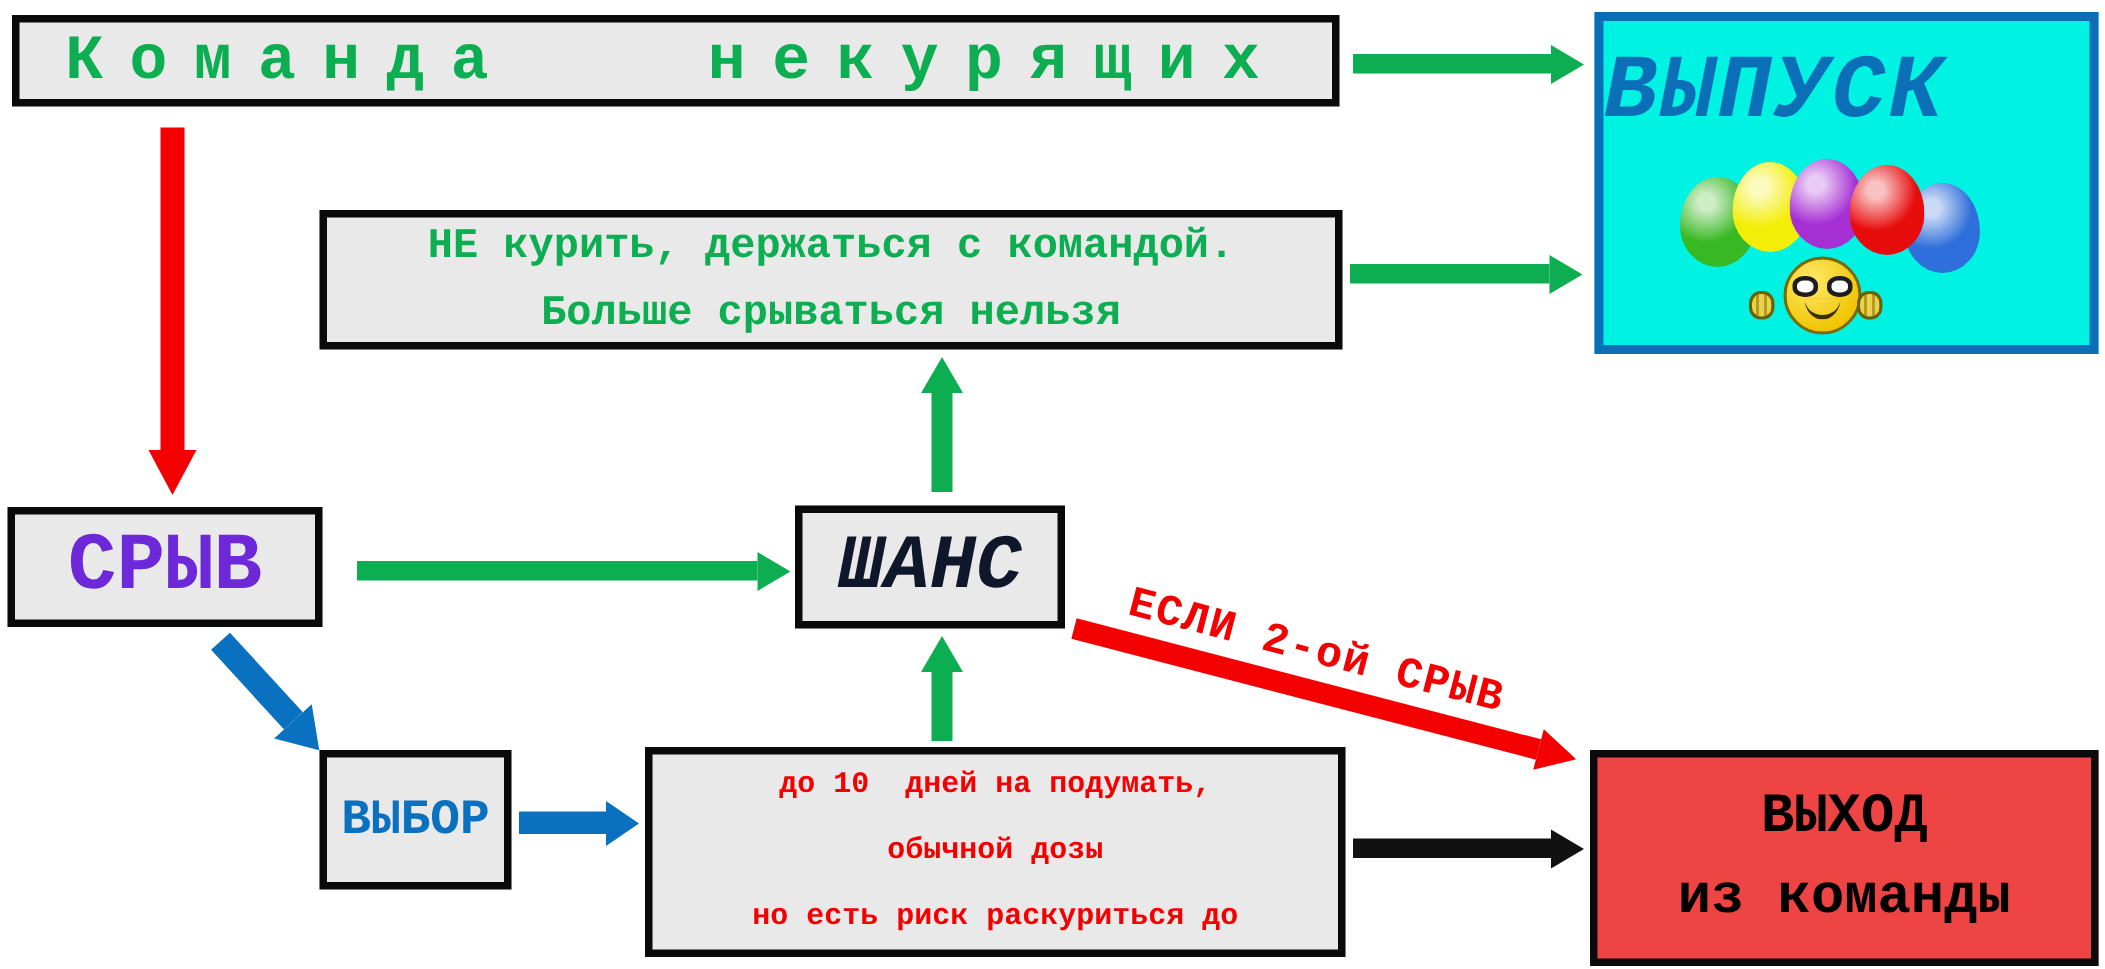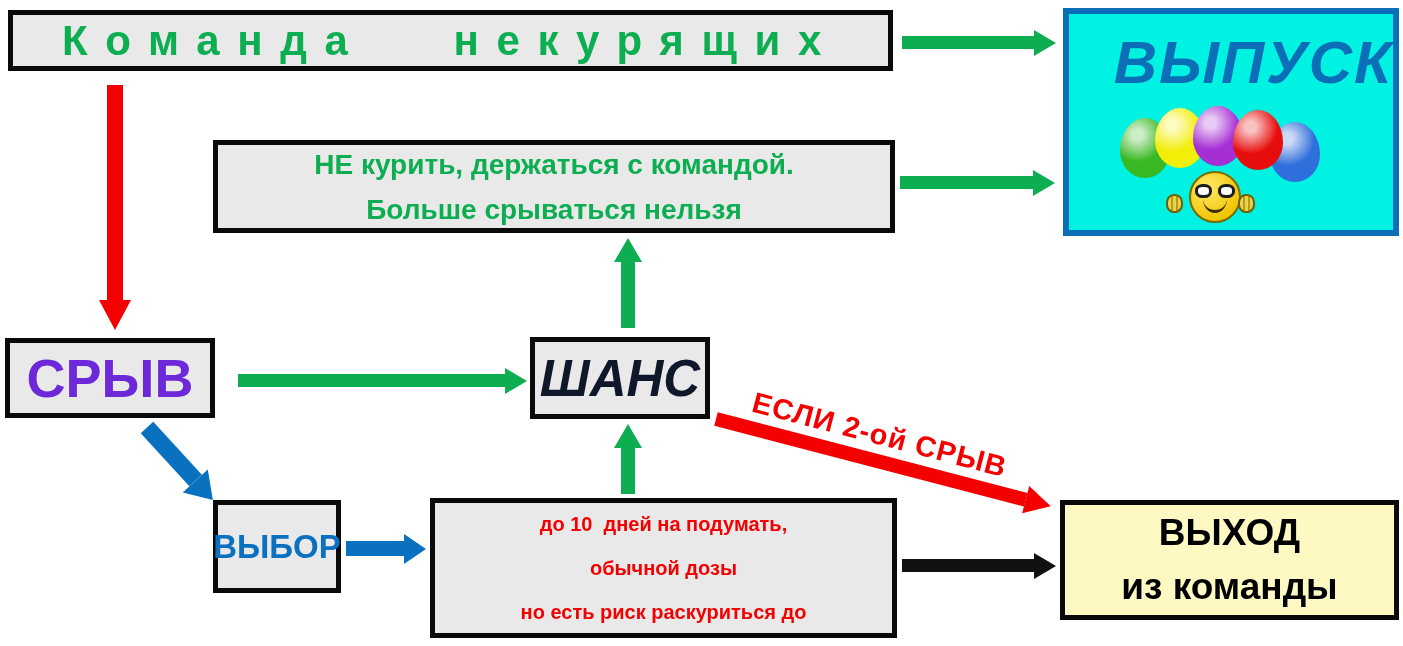--- a/index.html
+++ b/index.html
@@ -1,38 +1,38 @@
 <!DOCTYPE html>
 <html><head>
 <meta charset="utf-8">
 <style>
   html,body{margin:0;padding:0;background:#fff;}
   .canvas{
     position:relative;width:1403px;height:646px;background:#ffffff;
-    font-family:Liberation Sans, sans-serif;overflow:hidden;
+    font-family:Liberation Mono, monospace;overflow:hidden;
   }
   .box{
     position:absolute;box-sizing:border-box;background:#e9e9e9;
     border:5px solid #0a0a0a;display:flex;flex-direction:column;
     align-items:center;justify-content:center;text-align:center;font-weight:bold;
   }
   .box span{white-space:pre;display:block;}
   .node-team{left:8px;top:10px;width:885px;height:61px;color:#0cae51;font-size:42px;letter-spacing:0.42em;}
   .node-rule{left:213px;top:140px;width:682px;height:93px;color:#0cae51;font-size:28px;line-height:45px;}
   .node-relapse{left:5px;top:338px;width:210px;height:80px;color:#6d28d9;font-size:54px;}
   .node-chance{left:530px;top:337px;width:180px;height:82px;color:#0f172a;font-size:51px;font-style:italic;}
   .node-choice{left:213px;top:500px;width:128px;height:93px;color:#0a70c0;font-size:33px;text-align:right;}
   .node-think{left:430px;top:498px;width:467px;height:140px;color:#f40000;font-size:20px;line-height:44px;}
-  .node-exit{left:1060px;top:500px;width:339px;height:120px;background:#fef9c3;color:#000;font-size:37px;line-height:54px;}
+  .node-exit{left:1060px;top:500px;width:339px;height:144px;background:#ef4444;color:#000;font-size:37px;line-height:54px;}
   .node-graduation{
     left:1063px;top:8px;width:336px;height:228px;box-sizing:border-box;position:absolute;
     background:#00f2e3;border:6px solid #0b6fb8;
   }
   .grad-label{
-    margin-top:14px;text-align:right;color:#0b6fb8;font-size:60px;
+    margin-top:14px;text-align:left;color:#0b6fb8;font-size:60px;
     font-weight:bold;font-style:italic;letter-spacing:2px;
   }
   
   .arrow{position:absolute;transform-origin:0 50%;background:currentColor;--hw:13px;--hl:22px;}
   .arrow::after{
     content:"";position:absolute;left:100%;top:50%;margin-top:calc(var(--hw) * -1);
     width:0;height:0;
     border-top:var(--hw) solid transparent;border-bottom:var(--hw) solid transparent;
     border-left:var(--hl) solid currentColor;
   }

